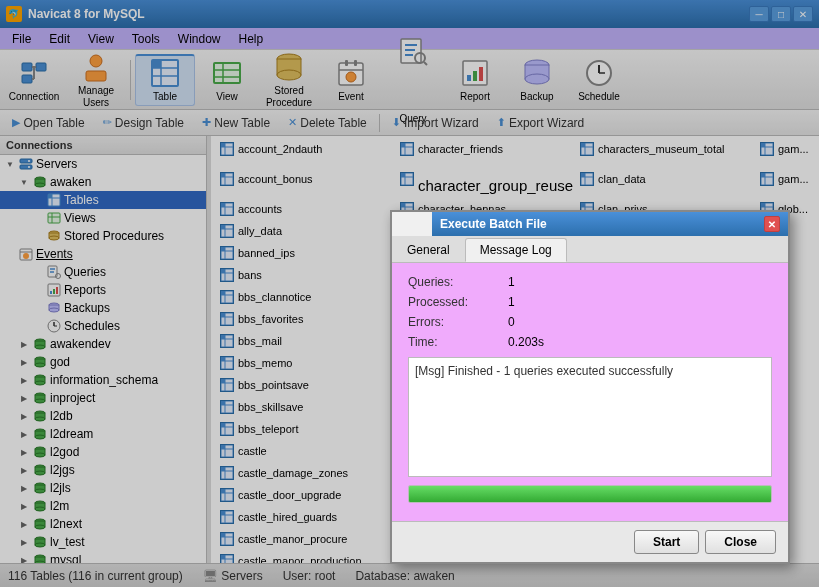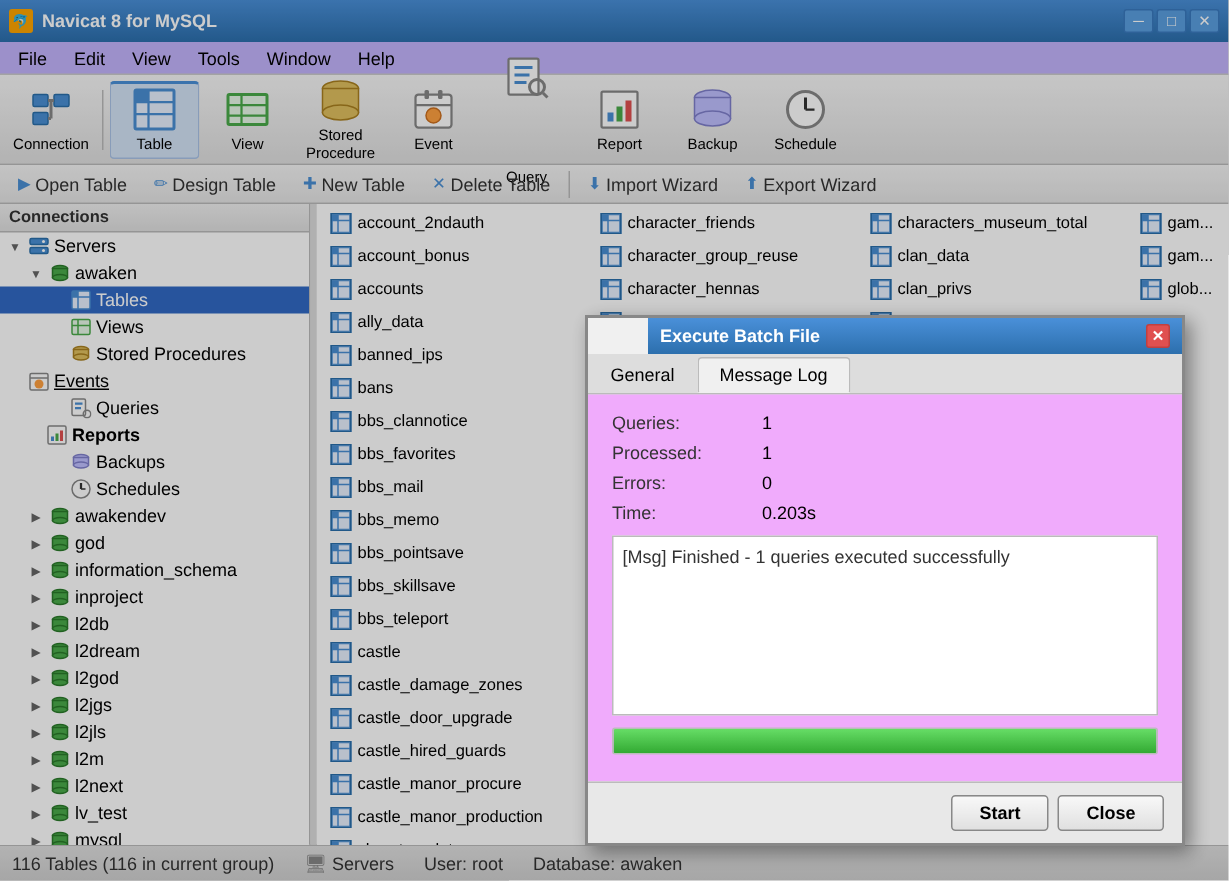--- a/index.html
+++ b/index.html
@@ -261,20 +261,29 @@
           <rect x="4" y="6" width="10" height="8" rx="1" fill="#4a8fd4" stroke="#2a6faa"></rect>
           <rect x="18" y="6" width="10" height="8" rx="1" fill="#4a8fd4" stroke="#2a6faa"></rect>
           <rect x="4" y="18" width="10" height="8" rx="1" fill="#4a8fd4" stroke="#2a6faa"></rect>
           <line x1="14" y1="10" x2="18" y2="10" stroke="#888" stroke-width="2"></line>
           <line x1="16" y1="10" x2="16" y2="22" stroke="#888" stroke-width="2"></line>
           <line x1="14" y1="22" x2="16" y2="22" stroke="#888" stroke-width="2"></line>
         </svg>
       </div>
       <div style="font-size: 10px; text-align: center; line-height: 1.2;">Connection</div>
     </div>
+    <div class="toolbar-btn">
+      <div class="toolbar-icon">
+        <svg width="32" height="32" viewBox="0 0 32 32">
+          <circle cx="16" cy="10" r="6" fill="#ffa040" stroke="#cc7020"></circle>
+          <rect x="6" y="20" width="20" height="10" rx="2" fill="#ffa040" stroke="#cc7020"></rect>
+        </svg>
+      </div>
+      <div style="font-size: 10px; text-align: center; line-height: 1.2;">Manage Users</div>
+    </div>
     <div class="toolbar-sep"></div>
     <div class="toolbar-btn active">
       <div class="toolbar-icon">
         <svg width="32" height="32" viewBox="0 0 32 32">
           <rect x="3" y="3" width="26" height="26" rx="1" fill="#e8f0fe" stroke="#4a8fd4" stroke-width="2"></rect>
           <line x1="3" y1="11" x2="29" y2="11" stroke="#4a8fd4" stroke-width="1.5"></line>
           <line x1="3" y1="19" x2="29" y2="19" stroke="#4a8fd4" stroke-width="1.5"></line>
           <line x1="12" y1="3" x2="12" y2="29" stroke="#4a8fd4" stroke-width="1.5"></line>
           <rect x="3" y="3" width="9" height="8" fill="#4a8fd4"></rect>
         </svg>
@@ -464,21 +473,21 @@
         <span class="tree-icon">
           <svg width="14" height="14" viewBox="0 0 14 14">
             <rect x="1" y="1" width="9" height="11" rx="1" fill="#fff" stroke="#888"></rect>
             <line x1="3" y1="4" x2="8" y2="4" stroke="#4a8fd4" stroke-width="1.5"></line>
             <line x1="3" y1="7" x2="7" y2="7" stroke="#4a8fd4" stroke-width="1.5"></line>
             <circle cx="11" cy="11" r="2.5" fill="none" stroke="#888"></circle>
           </svg>
         </span>
         <span>Queries</span>
       </div>
-      <div class="tree-item" style="padding-left: 16px; font-weight: bold;">
+      <div class="tree-item" style="padding-left: 32px;">
         <span class="tree-expand"></span>
         <span class="tree-icon">
           <svg width="14" height="14" viewBox="0 0 14 14">
             <rect x="1" y="1" width="12" height="12" rx="1" fill="#fff" stroke="#888"></rect>
             <rect x="3" y="8" width="2" height="3" fill="#4a8fd4"></rect>
             <rect x="6" y="6" width="2" height="5" fill="#4aaa4a"></rect>
             <rect x="9" y="4" width="2" height="7" fill="#e05050"></rect>
           </svg>
         </span>
         <span>Reports</span>
@@ -709,21 +718,21 @@
         </div>
         <div class="table-item">
           <div class="table-icon">
             <svg width="12" height="12" viewBox="0 0 12 12">
               <rect x="0" y="0" width="12" height="12" fill="#e8f0fe" stroke="#4a8fd4"></rect>
               <rect x="0" y="0" width="4" height="4" fill="#4a8fd4"></rect>
               <line x1="0" y1="4" x2="12" y2="4" stroke="#4a8fd4"></line>
               <line x1="4" y1="0" x2="4" y2="12" stroke="#4a8fd4"></line>
             </svg>
           </div>
-          <span style="font-size: 11px;">character_group_reuse</span>
+          <span style="font-size: 15px; margin-top: 13px;">character_group_reuse</span>
         </div>
         <div class="table-item">
           <div class="table-icon">
             <svg width="12" height="12" viewBox="0 0 12 12">
               <rect x="0" y="0" width="12" height="12" fill="#e8f0fe" stroke="#4a8fd4"></rect>
               <rect x="0" y="0" width="4" height="4" fill="#4a8fd4"></rect>
               <line x1="0" y1="4" x2="12" y2="4" stroke="#4a8fd4"></line>
               <line x1="4" y1="0" x2="4" y2="12" stroke="#4a8fd4"></line>
             </svg>
           </div>

